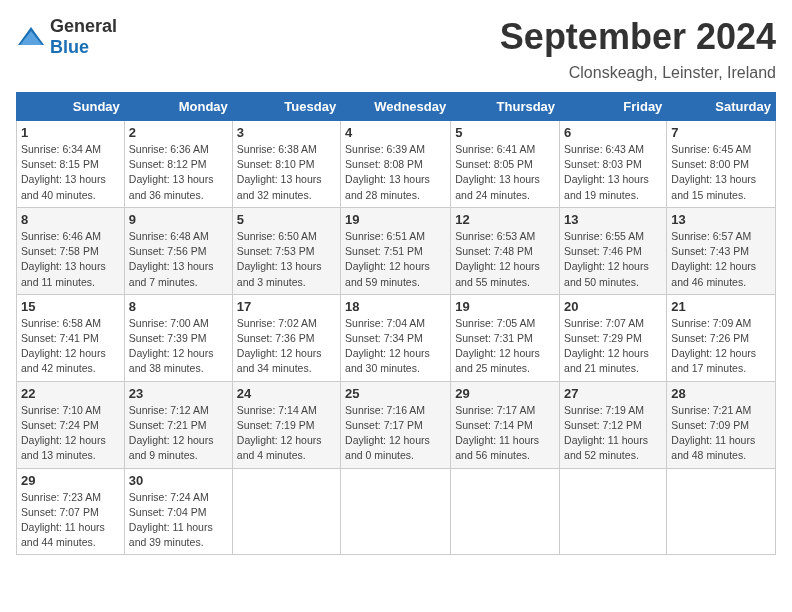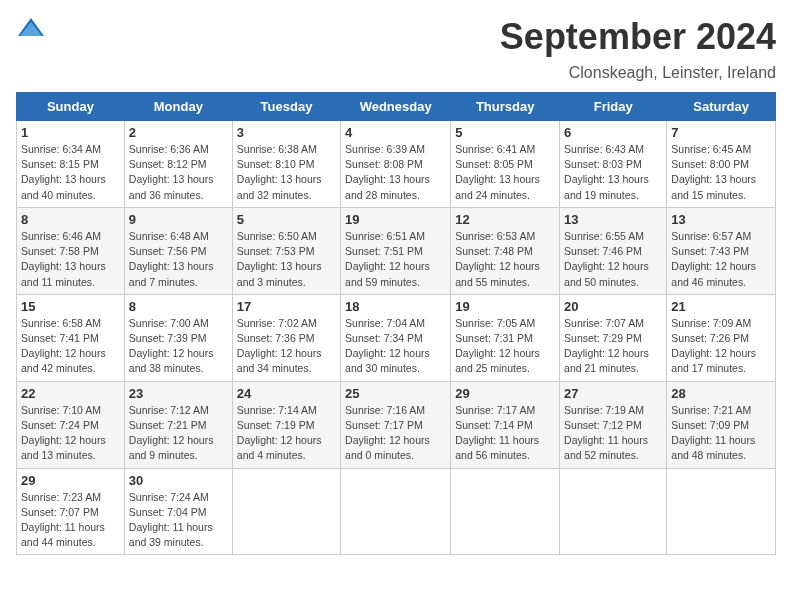--- a/index.html
+++ b/index.html
@@ -50,21 +50,21 @@
     }
     table {
       width: 100%;
       border-collapse: collapse;
       font-size: 11px;
     }
     th {
       background-color: #2a6db5;
       color: #fff;
       padding: 6px 4px;
-      text-align: center;
+      text-align: right;
       font-size: 13px;
       font-weight: bold;
       border: 1px solid #2a6db5;
       margin-left: 26px;
     }
     td {
       border: 1px solid #ccc;
       padding: 4px;
       vertical-align: top;
       width: 113px;
@@ -92,20 +92,24 @@
   </style>
 </head>
 <body>
 
 <div class="header-area">
   <div class="logo">
     <svg class="logo-icon" viewBox="0 0 30 24">
       <polygon points="15,2 28,20 2,20" fill="#1a6fb5"></polygon>
       <polygon points="15,6 26,20 4,20" fill="#5ba3e0"></polygon>
     </svg>
+    <div>
+      <span class="logo-text-general">General</span><br>
+      <span class="logo-text-blue">Blue</span>
+    </div>
   </div>
   <div class="title-area">
     <div class="month-title">September 2024</div>
     <div class="location-title">Clonskeagh, Leinster, Ireland</div>
   </div>
 </div>
 
 <table>
   <thead>
     <tr>

